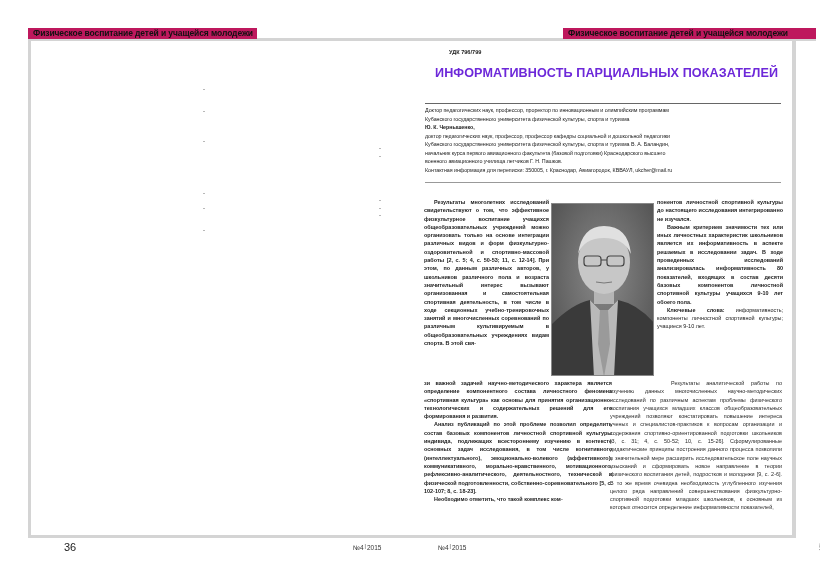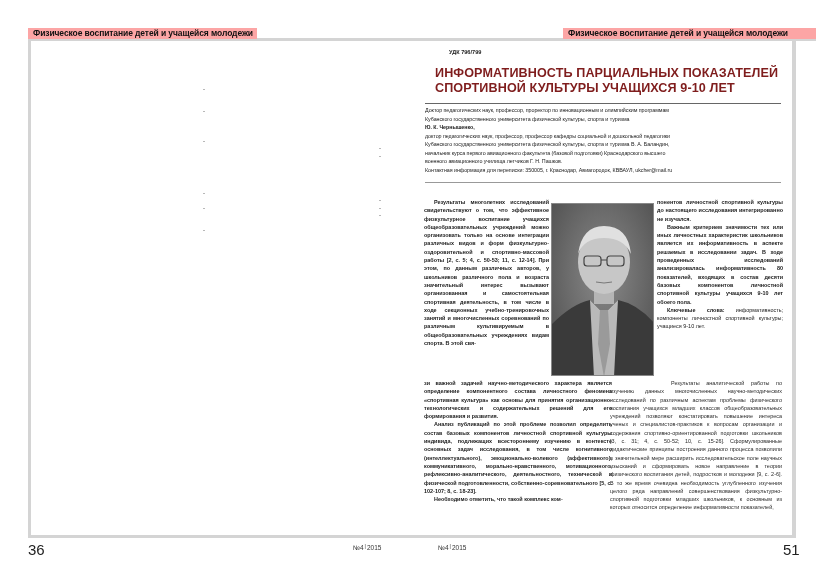--- a/index.html
+++ b/index.html
@@ -3,38 +3,38 @@
   <meta charset="utf-8">
   <style>
     * { box-sizing: border-box; margin: 0; padding: 0; }
     html, body { width: 820px; height: 580px; background: #ffffff; overflow: hidden; }
     body { position: relative; font-family: "Liberation Sans", "DejaVu Sans", sans-serif; color: #1a1a1a; }
 
     
     .frame { position: absolute; background: #d4d4d4; }
 
     .header-tab {
-      position: absolute; top: 28px; height: 11px; background: #fca5a5;
+      position: absolute; top: 28px; height: 11px; background: #be185d;
       font-weight: bold; font-size: 8.5px; line-height: 11px; color: #111;
       white-space: nowrap; letter-spacing: -0.1px;
     }
     .header-tab.left { left: 28px; width: 229px; padding-left: 5px; }
     .header-tab.right { left: 563px; width: 253px; padding-left: 5px; }
 
-    .page-num { position: absolute; top: 541px; font-size: 15px; color: #222; }
+    .page-num { position: absolute; top: 541px; font-size: 11px; color: #222; margin-left: 36px; }
     .issue { position: absolute; top: 543px; font-size: 6.5px; color: #333; white-space: nowrap; }
     .issue .sep { font-size: 5px; vertical-align: 2px; margin: 0 1px; }
 
     .stray { position: absolute; width: 2px; height: 1px; background: #b8b8b8; }
 
     
     .udk { position: absolute; left: 449px; top: 49px; font-size: 5.6px; font-weight: bold; color: #222; }
     .title {
       position: absolute; left: 435px; top: 66px; width: 350px;
-      font-size: 12.6px; font-weight: bold; line-height: 15px; color: #7f1d1d; letter-spacing: 0.1px;
+      font-size: 12.6px; font-weight: bold; line-height: 15px; color: #6d28d9; letter-spacing: 0.1px;
     }
     .rule { position: absolute; left: 425px; top: 103px; width: 356px; height: 1px; background: #666; }
     .authors {
       position: absolute; left: 425px; top: 106px; width: 360px;
       font-size: 5.35px; line-height: 8.55px; color: #222; letter-spacing: -0.05px;
     }
     .authors div { white-space: nowrap; overflow: hidden; }
     .authors .bold { font-weight: bold; }
     .rule2 { position: absolute; left: 425px; top: 182px; width: 356px; height: 1px; background: #999; }
 
@@ -78,21 +78,20 @@
 <div class="stray" style="left:203px; top:193px;"></div>
 <div class="stray" style="left:379px; top:200px;"></div>
 <div class="stray" style="left:203px; top:208px;"></div>
 <div class="stray" style="left:379px; top:208px;"></div>
 <div class="stray" style="left:379px; top:215px;"></div>
 <div class="stray" style="left:203px; top:230px;"></div>
 
 <div class="udk">УДК 796/799</div>
 <div class="title">
   <div>ИНФОРМАТИВНОСТЬ ПАРЦИАЛЬНЫХ ПОКАЗАТЕЛЕЙ</div>
-  <div>СПОРТИВНОЙ КУЛЬТУРЫ УЧАЩИХСЯ 9-10 ЛЕТ</div>
 </div>
 <div class="rule"></div>
 
 <div class="authors">
   <div>Доктор педагогических наук, профессор, проректор по инновационным и олимпийским программам</div>
   <div>Кубанского государственного университета физической культуры, спорта и туризма</div>
   <div class="bold">Ю. К. Чернышенко,</div>
   <div>доктор педагогических наук, профессор, профессор кафедры социальной и дошкольной педагогики</div>
   <div>Кубанского государственного университета физической культуры, спорта и туризма В. А. Баландин,</div>
   <div>начальник курса первого авиационного факультета (базовой подготовки) Краснодарского высшего</div>

